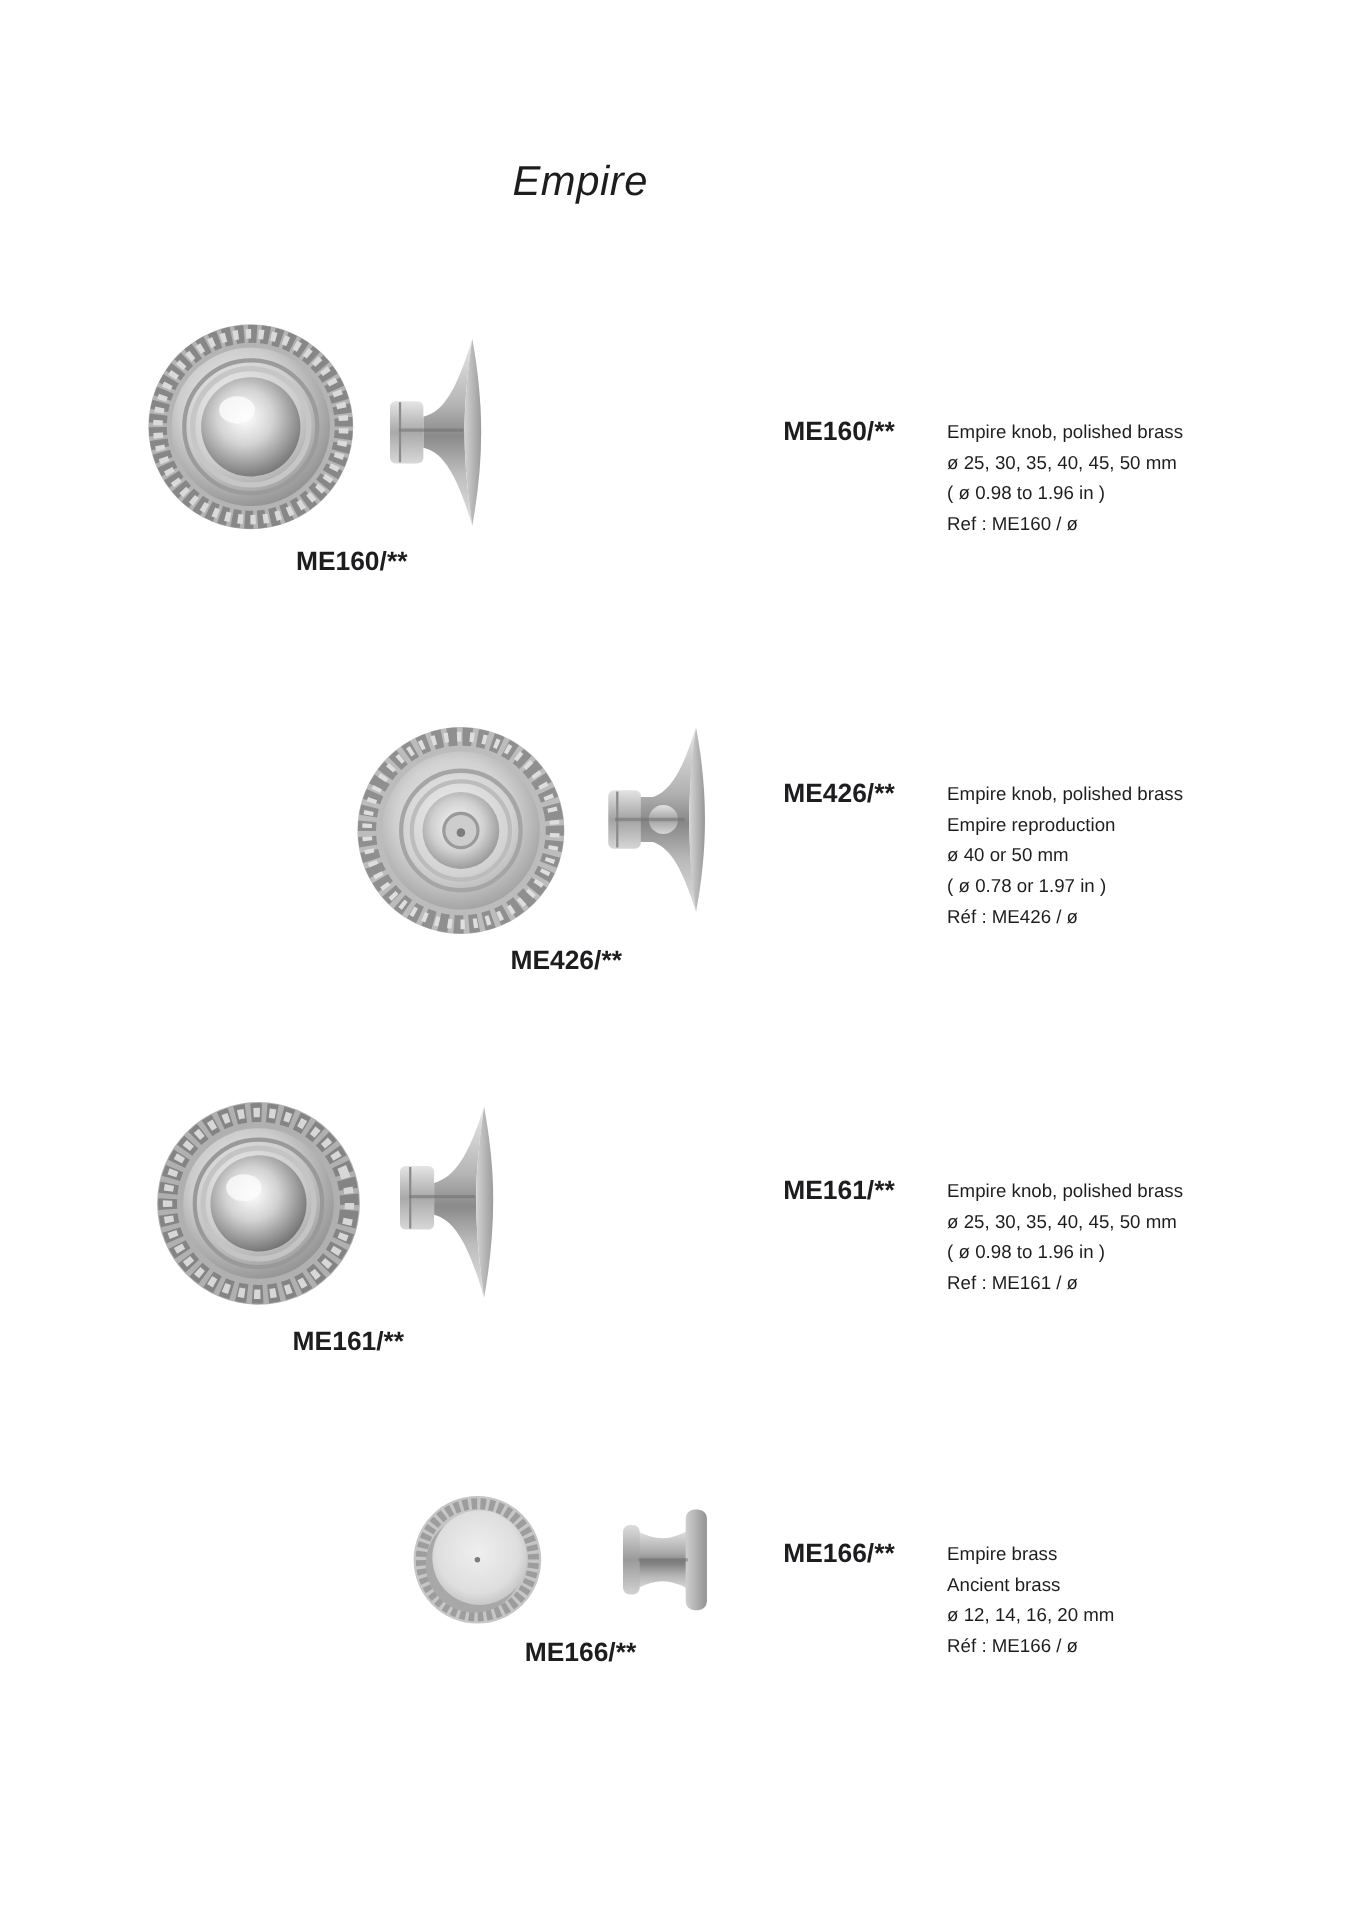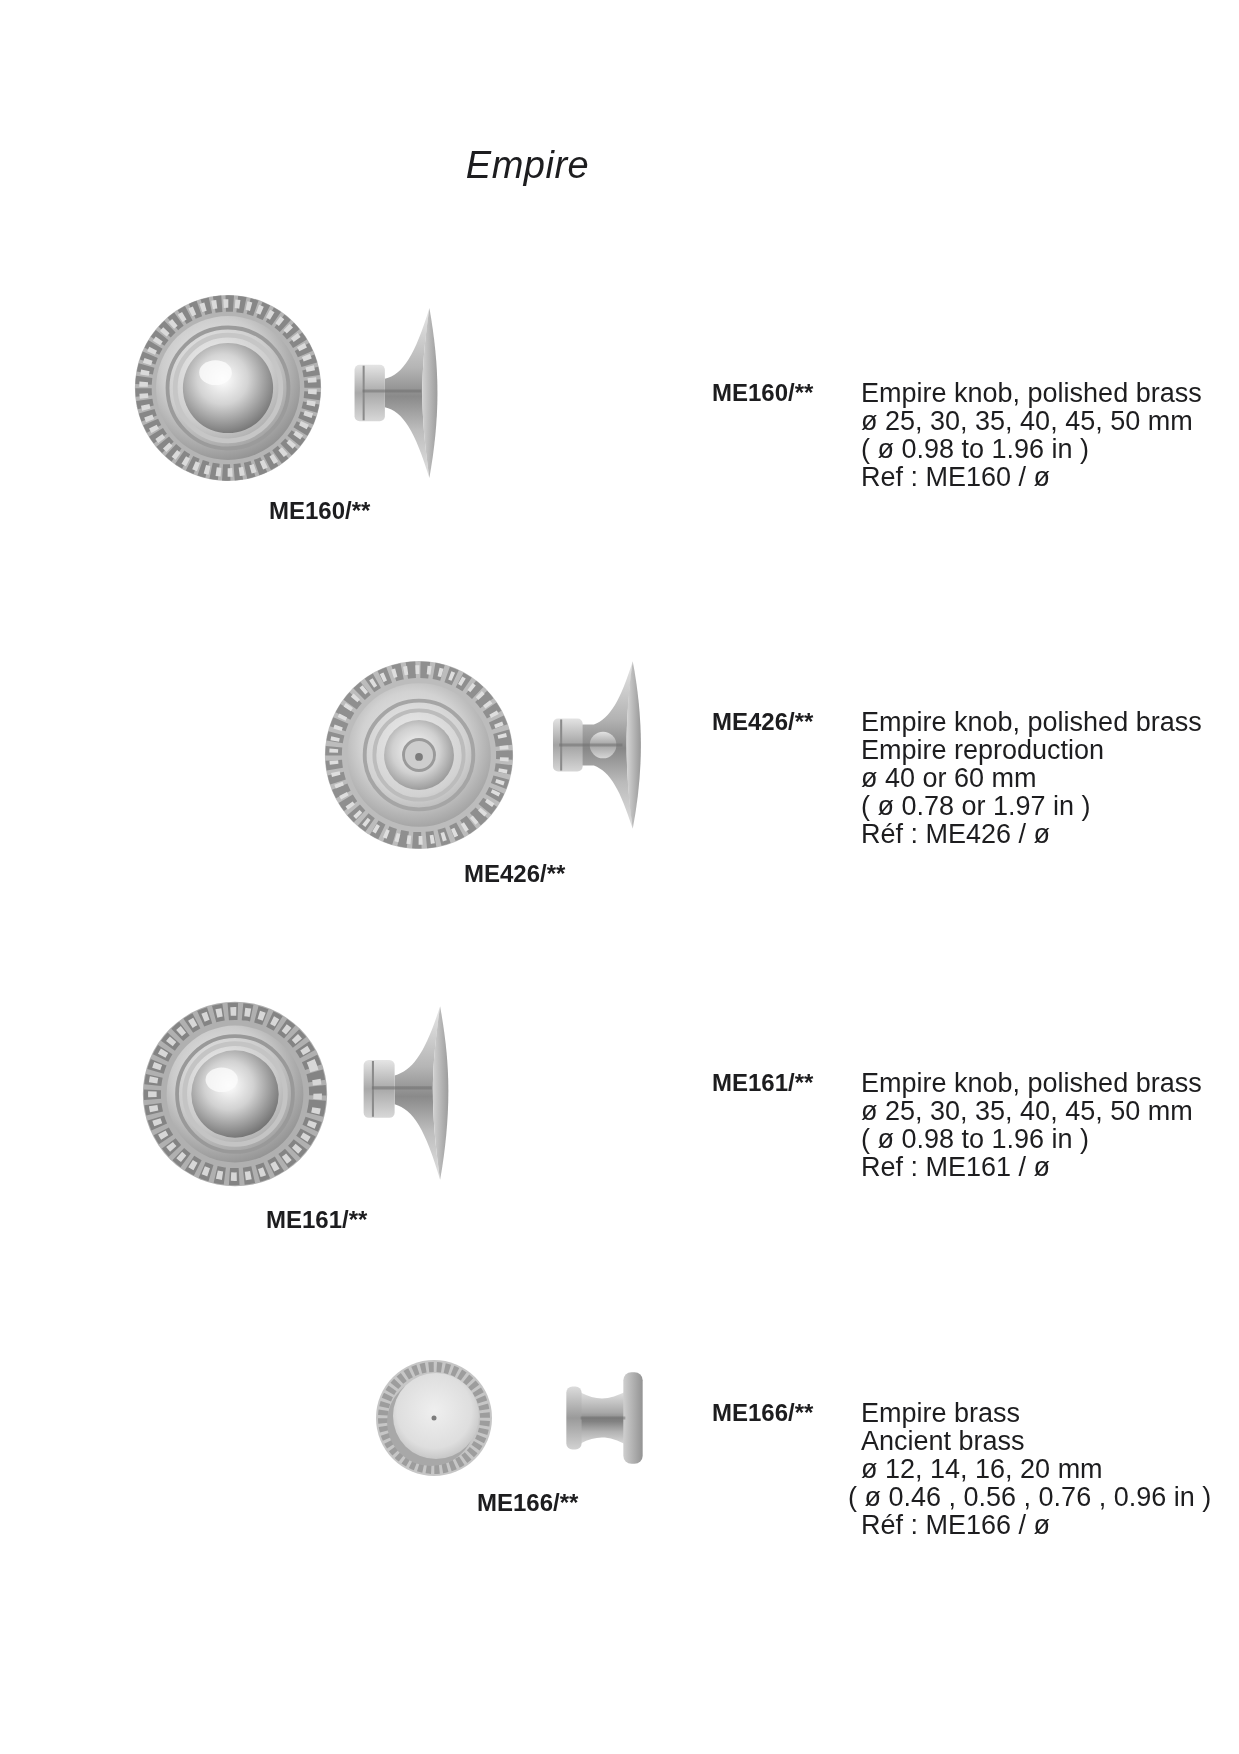--- a/index.html
+++ b/index.html
@@ -18,21 +18,21 @@
     font-size:38px; font-style:italic; font-weight:400;
     letter-spacing:0.5px;
   }
   .code {
     position:absolute; left:712px;
     font-size:24px; font-weight:bold; line-height:28px;
     white-space:nowrap;
   }
   .desc {
     position:absolute; left:861px;
-    font-size:27px; line-height:28px;
+    font-size:17px; line-height:28px;
     white-space:nowrap;
   }
   .desc .outdent { margin-left:-13px; }
   .img-label {
     position:absolute;
     font-size:24px; font-weight:bold; line-height:28px;
     white-space:nowrap;
   }
   svg { display:block; }
 </style>
@@ -159,21 +159,21 @@
         <rect x="4" y="64" width="29" height="52" rx="5" fill="url(#s2c)"></rect>
         <line x1="12" y1="65" x2="12" y2="115" stroke="#8b8b8b" stroke-width="2"></line>
         <line x1="10" y1="90" x2="72" y2="90" stroke="#6f6f6f" stroke-width="3" opacity="0.5"></line>
       </svg>
     </div>
     <div class="img-label" style="left:464px; top:860px;">ME426/**</div>
     <div class="code" style="top:708px;">ME426/**</div>
     <div class="desc" style="top:708px;">
       <div>Empire knob, polished brass</div>
       <div>Empire reproduction</div>
-      <div>ø 40 or 60 mm</div>
+      <div>ø 40 or 50 mm</div>
       <div>( ø 0.78 or 1.97 in )</div>
       <div>Réf : ME426 / ø</div>
     </div>
   </div>
 
   <div>
     <div class="abs" style="left:140px; top:995px;">
       <svg width="190" height="198" viewBox="0 0 200 200">
         <defs>
           <radialGradient id="f3a" cx="42%" cy="38%" r="68%">
@@ -276,18 +276,17 @@
         <rect x="58" y="12" width="19" height="90" rx="8" fill="url(#s4c)"></rect>
         <line x1="16" y1="57" x2="60" y2="57" stroke="#6d6d6d" stroke-width="3" opacity="0.5"></line>
       </svg>
     </div>
     <div class="img-label" style="left:477px; top:1489px;">ME166/**</div>
     <div class="code" style="top:1399px;">ME166/**</div>
     <div class="desc" style="top:1399px;">
       <div>Empire brass</div>
       <div>Ancient brass</div>
       <div>ø 12, 14, 16, 20 mm</div>
-      <div class="outdent">( ø 0.46 , 0.56 , 0.76 , 0.96 in )</div>
       <div>Réf : ME166 / ø</div>
     </div>
   </div>
 
 </div>
 
 </body></html>

